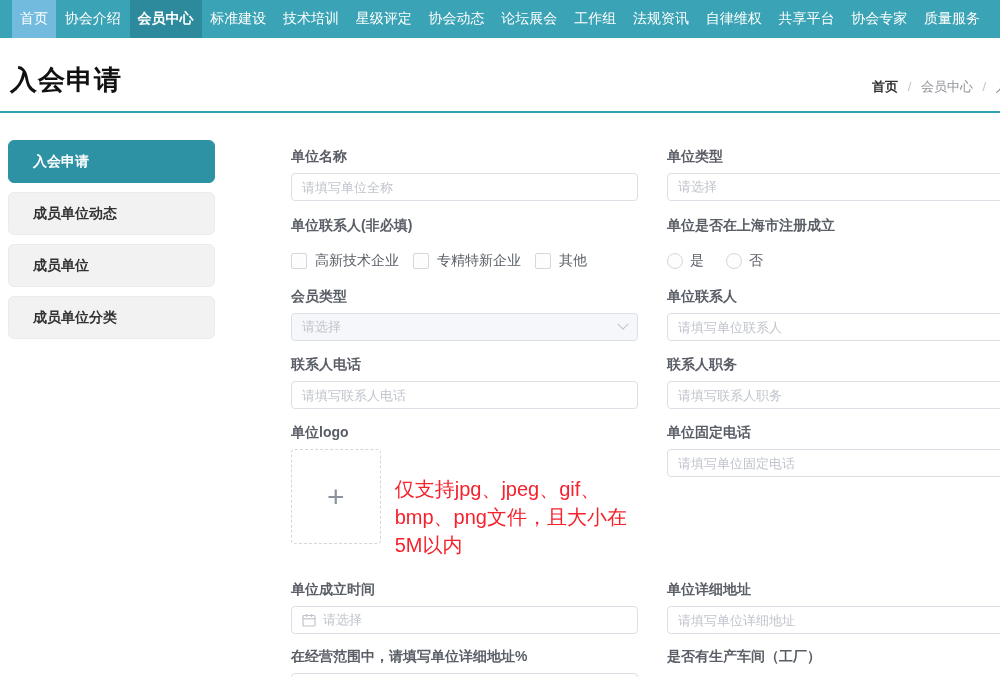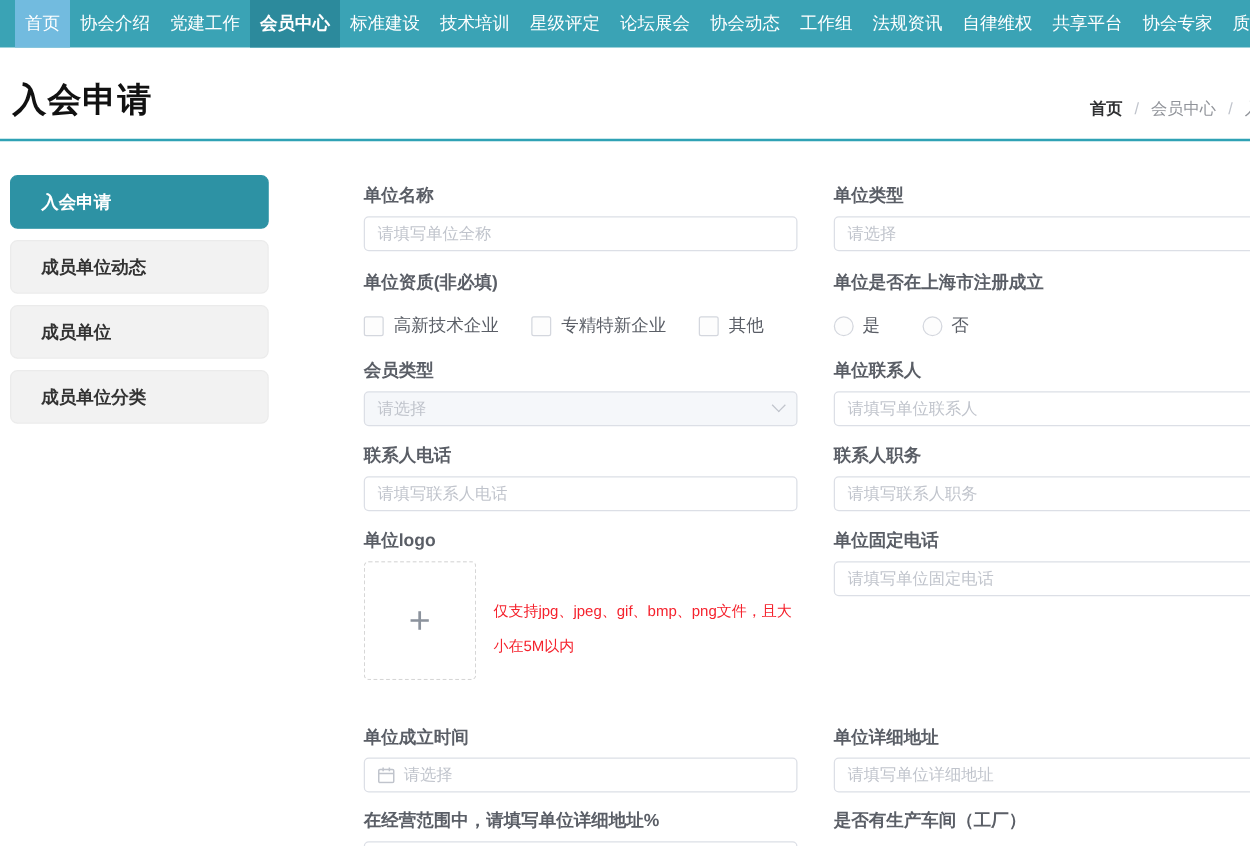--- a/index.html
+++ b/index.html
@@ -28,59 +28,58 @@
   
   .form{position:absolute;left:291px;top:146px;width:760px;}
   .frow{display:flex;}
   .cell-l{width:347px;margin-right:29px;flex:none;}
   .cell-r{width:360px;flex:none;}
   .r1{height:69px;} .r2{height:71px;} .r3{height:68px;} .r4{height:68px;}
   .r5{height:157px;} .r6{height:67px;}
   .flabel{font-size:14px;color:#5A5E66;line-height:20px;margin-bottom:7px;font-weight:bold;}
   .tinput{width:100%;height:28px;box-sizing:border-box;border:1px solid #DCDFE6;border-radius:4px;
        padding:0 10px;font-size:13px;color:#606266;outline:none;background:#fff;
-       font-family:Liberation Mono, monospace;}
+       font-family:Liberation Sans, sans-serif;}
   .tinput::placeholder{color:#C0C4CC;}
   .select{height:28px;box-sizing:border-box;border:1px solid #DCDFE6;border-radius:4px;
        padding:0 10px;display:flex;align-items:center;justify-content:space-between;
        background:#fff;cursor:pointer;}
   .select.disabled{background:#F5F7FA;cursor:not-allowed;}
   .ph{font-size:13px;color:#C0C4CC;text-align:center;}
   .chevron{width:7px;height:7px;border-right:1.5px solid #C0C4CC;border-bottom:1.5px solid #C0C4CC;
        transform:rotate(45deg) translate(-2px,-2px);flex:none;}
-  .opt-row{display:flex;align-items:center;margin-top:17px;gap:12px;}
+  .opt-row{display:flex;align-items:center;margin-top:17px;}
   .chk-group,.radio-group{display:flex;align-items:center;margin-right:14px;cursor:pointer;}
   .radio-group{margin-right:22px;}
   .chk-box{width:14px;height:14px;border:1px solid #D4D7DE;border-radius:2px;background:#FDFDFD;
        margin-right:8px;flex:none;}
   .radio-circle{width:14px;height:14px;border:1px solid #D4D7DE;border-radius:50%;background:#FDFDFD;
        margin-right:7px;flex:none;}
   .opt-label{font-size:14px;color:#5A5E66;}
   .upload-wrap{display:flex;align-items:flex-start;}
   .upload-box{width:95px;height:95px;border:1px dashed #D6D6D6;border-radius:4px;background:#fff;
        display:flex;align-items:center;justify-content:center;cursor:pointer;box-sizing:border-box;}
   .plus{font-size:30px;font-weight:200;color:#8C939D;line-height:1;}
-  .upload-hint{width:258px;margin:26px 0 0 14px;font-size:12px;line-height:28px;color:#F5222D;}
+  .upload-hint{width:258px;margin:26px 0 0 14px;font-size:20px;line-height:28px;color:#F5222D;}
   .date-input{height:28px;box-sizing:border-box;border:1px solid #DCDFE6;border-radius:4px;
        padding:0 10px;display:flex;align-items:center;background:#fff;cursor:pointer;}
   .cal-icon{margin-right:7px;flex:none;display:flex;}
 </style>
 </head>
 <body>
 
 <div class="nav">
   <span class="nav-item highlight">首页</span>
   <span class="nav-item">协会介绍</span>
-  <span class="nav-item">党建工作</span>
   <span class="nav-item current">会员中心</span>
   <span class="nav-item">标准建设</span>
   <span class="nav-item">技术培训</span>
   <span class="nav-item">星级评定</span>
+  <span class="nav-item">协会动态</span>
   <span class="nav-item">论坛展会</span>
-  <span class="nav-item">协会动态</span>
   <span class="nav-item">工作组</span>
   <span class="nav-item">法规资讯</span>
   <span class="nav-item">自律维权</span>
   <span class="nav-item">共享平台</span>
   <span class="nav-item">协会专家</span>
   <span class="nav-item">质量服务</span>
 </div>
 
 <div class="page-head">
   <div class="page-title">入会申请</div>
@@ -111,21 +110,21 @@
       <div class="flabel">单位类型</div>
       <div class="select">
         <span class="ph">请选择</span>
 
       </div>
     </div>
   </div>
 
   <div class="frow r2">
     <div class="cell-l">
-      <div class="flabel">单位资质(非必填)</div>
+      <div class="flabel">单位联系人(非必填)</div>
       <div class="opt-row">
         <span class="chk-group">
           <span class="chk-box"></span>
           <span class="opt-label">高新技术企业</span>
         </span>
         <span class="chk-group">
           <span class="chk-box"></span>
           <span class="opt-label">专精特新企业</span>
         </span>
         <span class="chk-group">

